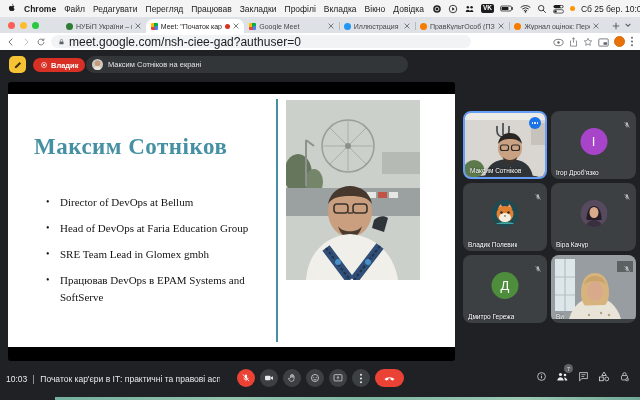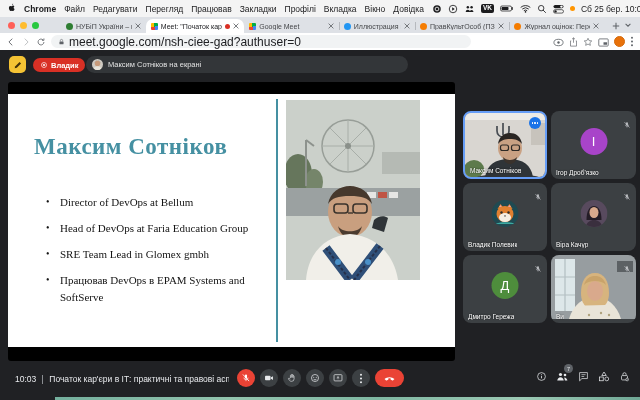--- a/index.html
+++ b/index.html
@@ -80,21 +80,21 @@
   .ini-circle { position:absolute; left:50%; top:17px; transform:translateX(-50%);
                 width:27px; height:27px; border-radius:50%; color:#fff; font-size:13px;
                 display:flex; align-items:center; justify-content:center; }
   .ava-circle { position:absolute; left:50%; top:17px; transform:translateX(-50%);
                 width:27px; height:27px; border-radius:50%; overflow:hidden; }
   .pres-badge { position:absolute; top:4px; right:4px; width:12px; height:12px; border-radius:50%;
                 display:flex; align-items:center; justify-content:center; gap:1px; }
   .pres-badge i { width:1.5px; height:1.5px; border-radius:50%; background:#fff; }
 
   
-  .bb-left { position:absolute; left:15px; top:324px; display:flex; align-items:center; gap:6px;
+  .bb-left { position:absolute; left:6px; top:324px; display:flex; align-items:center; gap:6px;
              font-size:8.5px; color:#e8eaed; }
   .bb-sep { width:1px; height:9px; background:#8a8d91; }
   .bb-title { white-space:nowrap; overflow:hidden; max-width:180px; }
   .controls { position:absolute; left:237px; top:319px; display:flex; align-items:center; gap:5px; }
   .cbtn { width:18px; height:18px; border-radius:50%; background:#3c4043;
           display:flex; align-items:center; justify-content:center; }
   .cbtn.red { background:#ea4335; }
   .cbtn.end { width:29px; border-radius:9px; }
   .bb-right { position:absolute; right:10px; top:321px; display:flex; align-items:center; gap:9px; }
   .rbtn { position:relative; display:flex; align-items:center; justify-content:center; }

